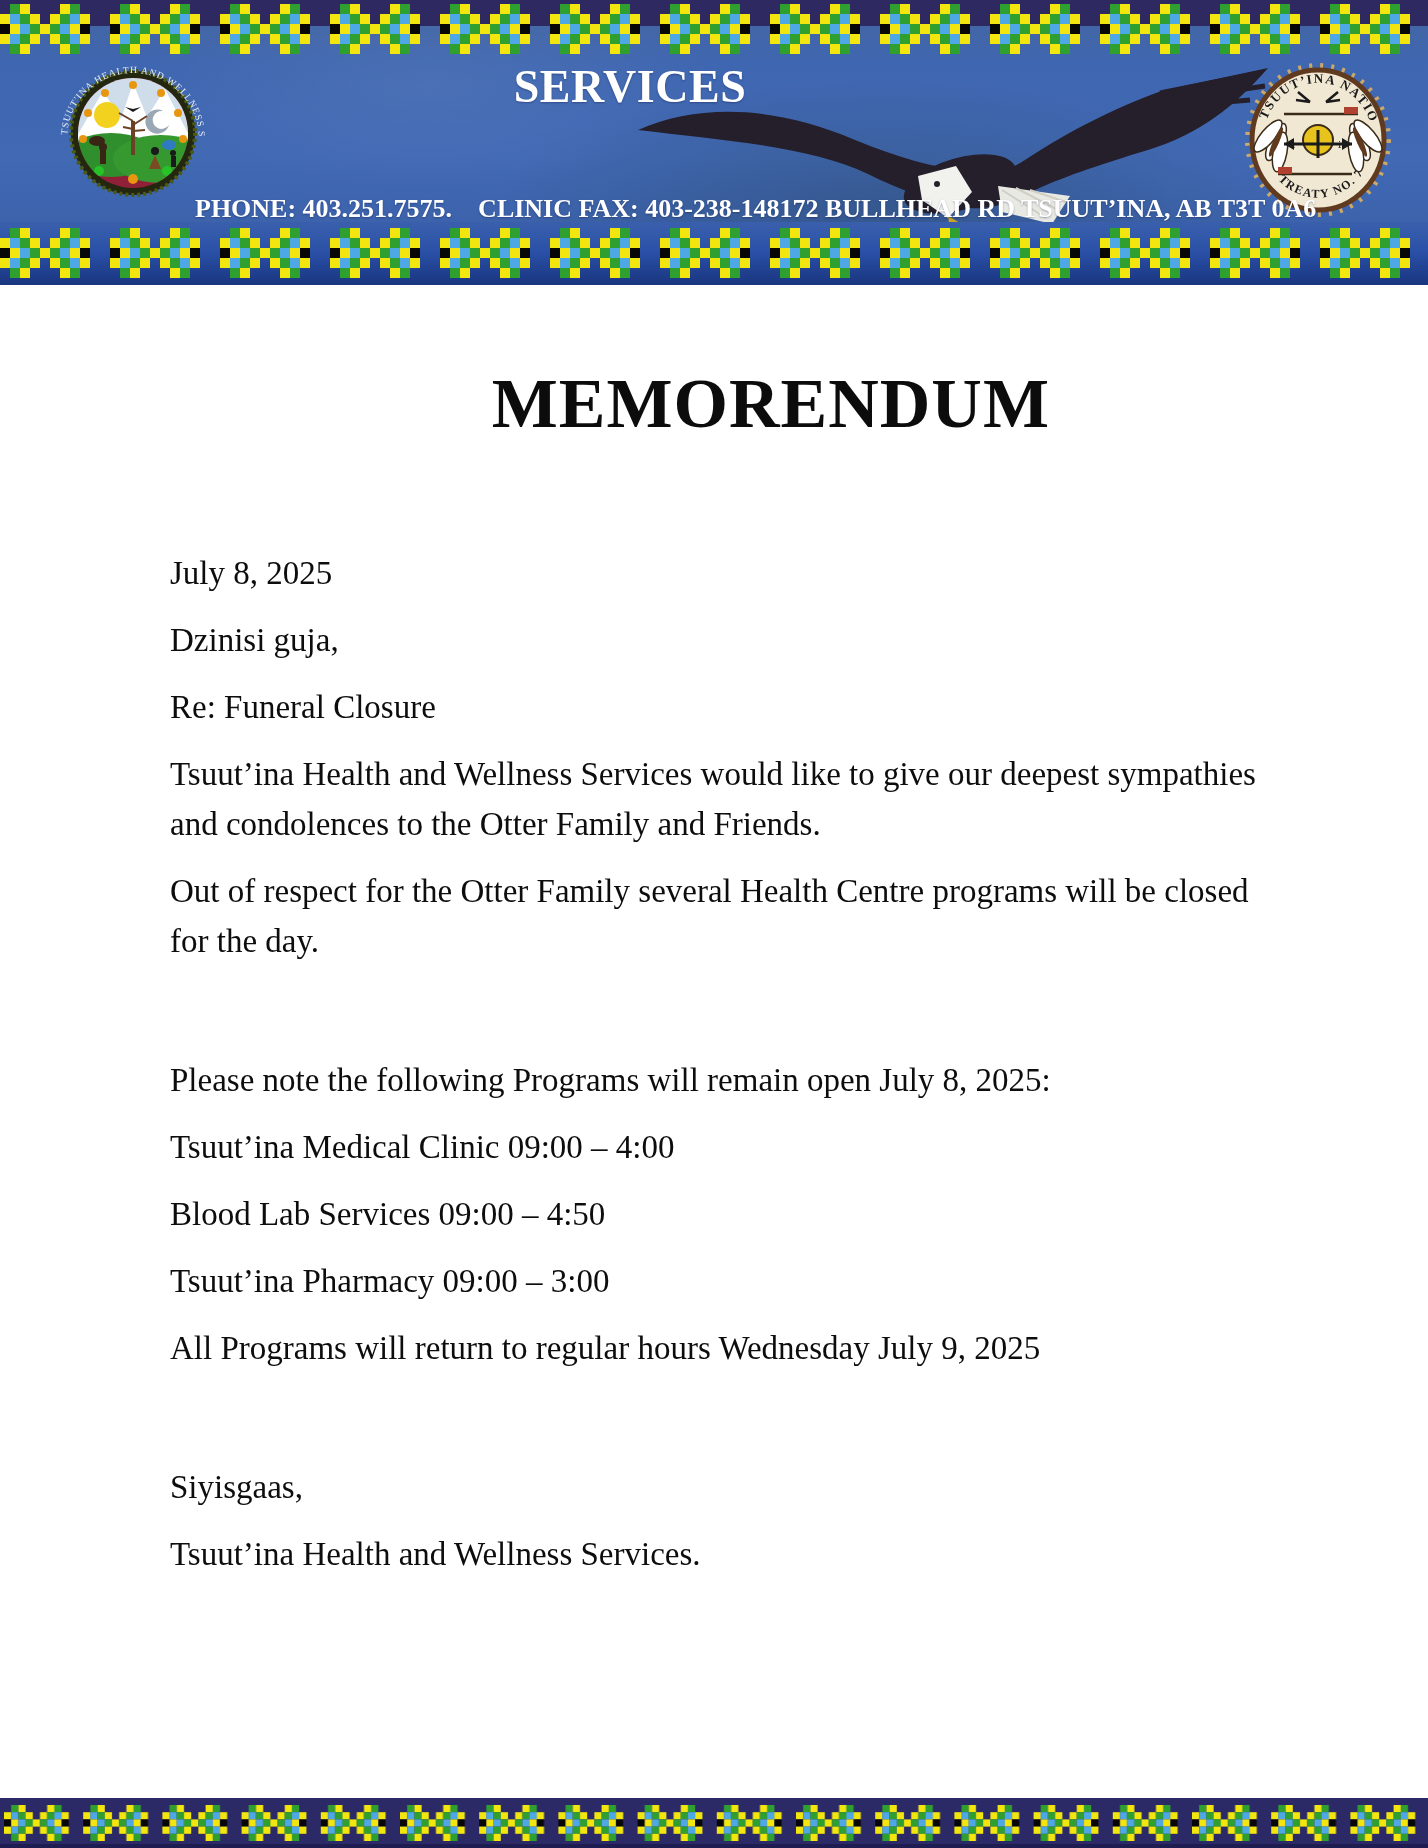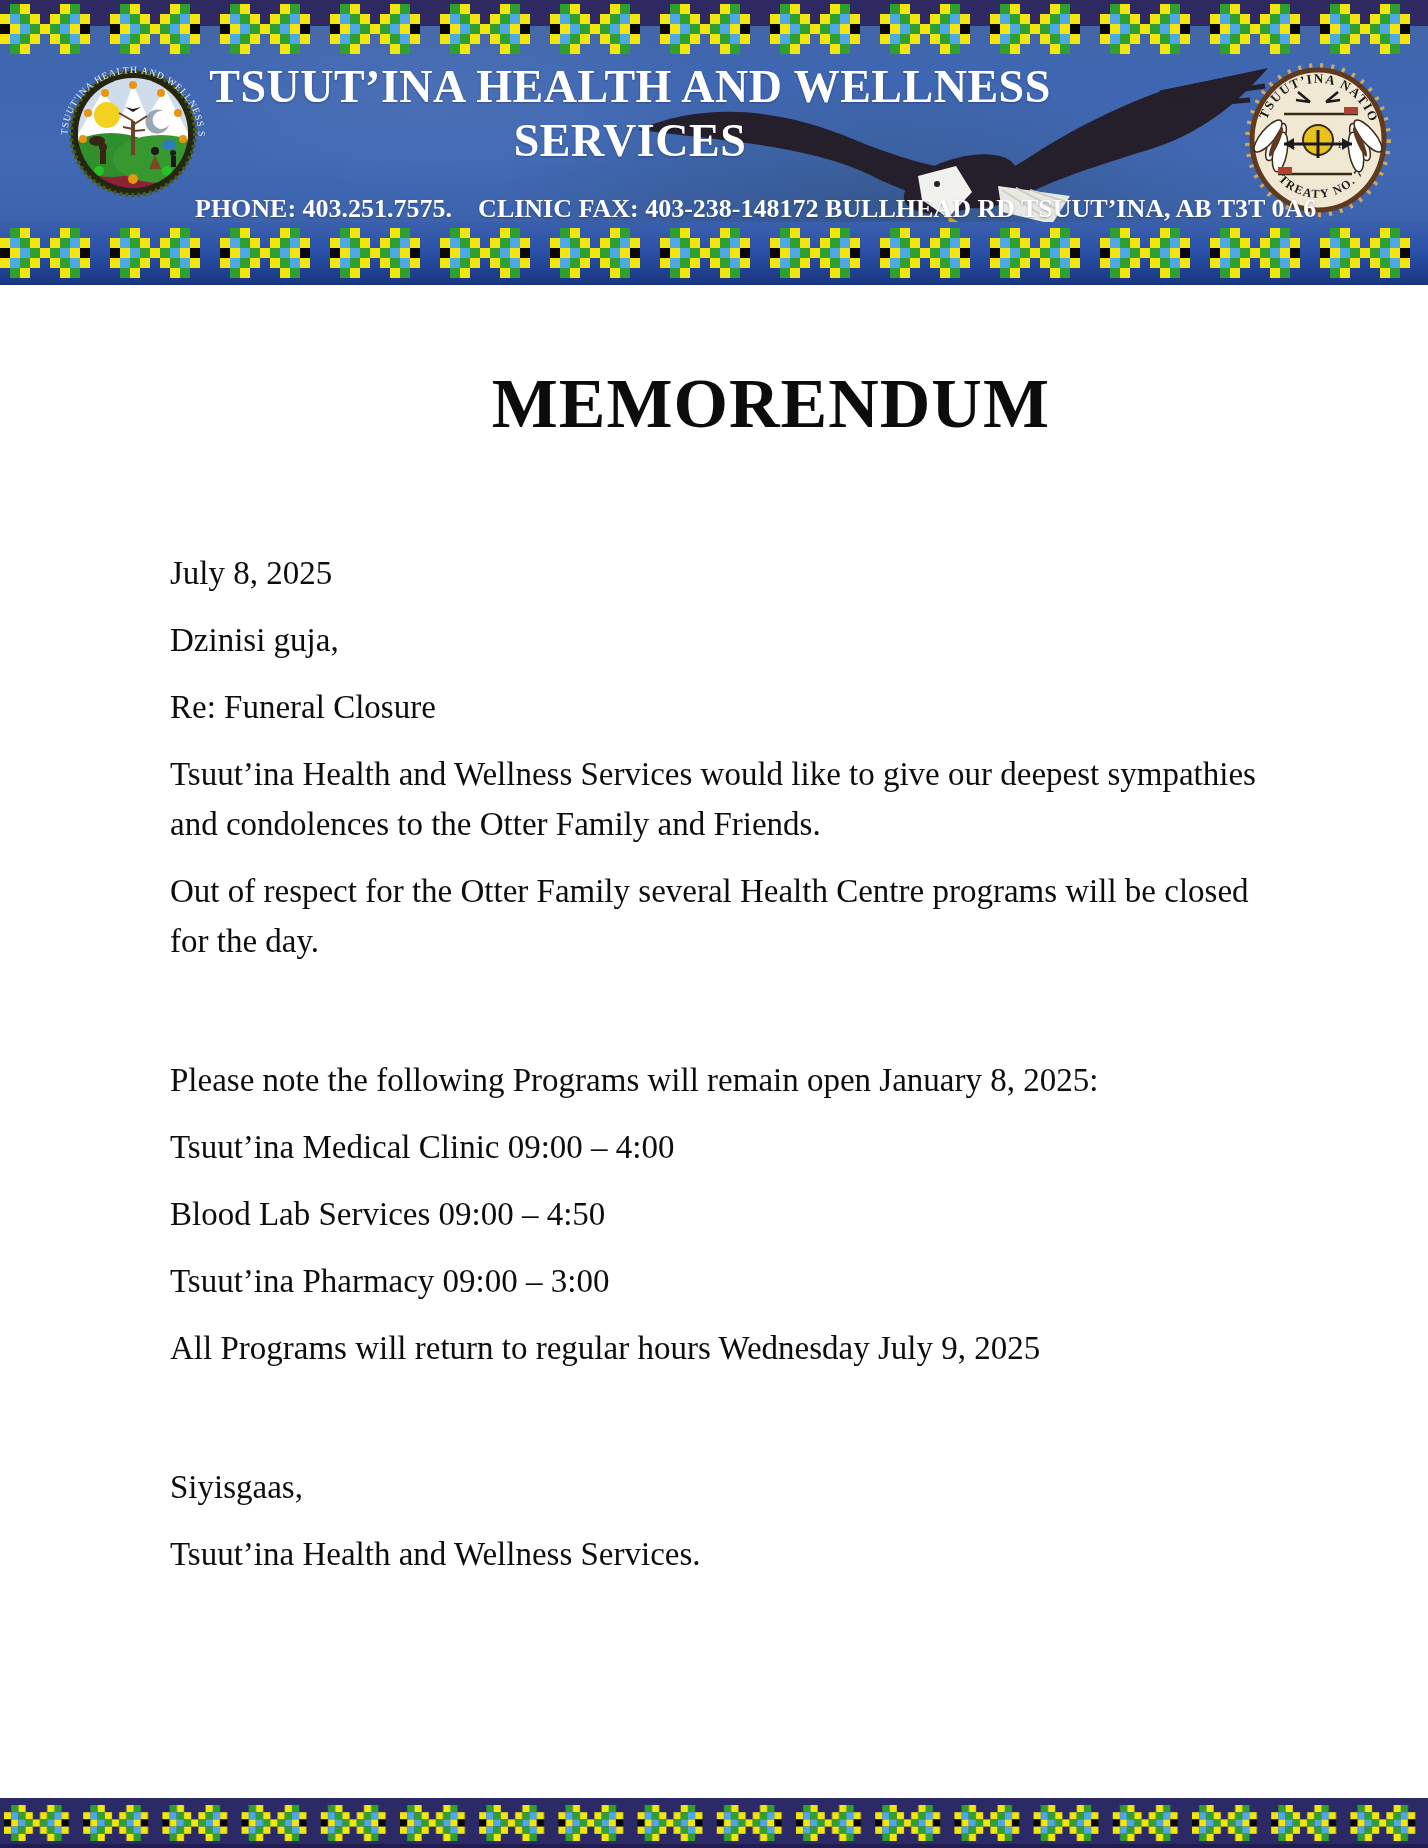--- a/index.html
+++ b/index.html
@@ -217,21 +217,20 @@
 
       <circle r="15" fill="#e8c31e" stroke="#3a2a18" stroke-width="2"></circle>
       <path d="M-34,4 h68 M0,-10 v28" stroke="#1a1a1a" stroke-width="3"></path>
       <polygon points="-34,4 -24,-2 -24,10" fill="#1a1a1a"></polygon>
       <polygon points="34,4 24,-2 24,10" fill="#1a1a1a"></polygon>
       <text x="-26" y="8" font-size="10" fill="#1a1a1a">ⅰ</text>
       <text x="20" y="8" font-size="10" fill="#1a1a1a">ⅰ</text>
     </svg>
 
     <div class="org-title">
-      <div>TSUUT’INA HEALTH AND WELLNESS</div>
       <div>SERVICES</div>
     </div>
 
     <div class="contact-row">
       <span class="seg1">PHONE: 403.251.7575.</span><span class="seg2">CLINIC FAX: 403-238-1481</span><span class="seg3">72 BULLHEAD RD TSUUT’INA, AB T3T 0A6</span>
     </div>
 
     <svg class="band band-mid" width="1428" height="63" aria-hidden="true">
       <rect width="1428" height="63" fill="url(#bandG)"></rect>
       <g transform="translate(0,6)">
@@ -242,21 +241,21 @@
 
   <h1 class="memo-title">MEMORENDUM</h1>
 
   <div class="memo-body">
     <p>July 8, 2025</p>
     <p>Dzinisi guja,</p>
     <p>Re: Funeral Closure</p>
     <p>Tsuut’ina Health and Wellness Services would like to give our deepest sympathies and condolences to the Otter Family and Friends.</p>
     <p>Out of respect for the Otter Family several Health Centre programs will be closed for the day.</p>
     <div class="gap"></div>
-    <p>Please note the following Programs will remain open January 8, 2025:</p>
+    <p>Please note the following Programs will remain open July 8, 2025:</p>
     <p>Tsuut’ina Medical Clinic 09:00 – 4:00</p>
     <p>Blood Lab Services 09:00 – 4:50</p>
     <p>Tsuut’ina Pharmacy 09:00 – 3:00</p>
     <p>All Programs will return to regular hours Wednesday July 9, 2025</p>
     <div class="gap"></div>
     <p>Siyisgaas,</p>
     <p>Tsuut’ina Health and Wellness Services.</p>
   </div>
 
   <svg class="band-bottom" width="1428" height="50" aria-hidden="true">

